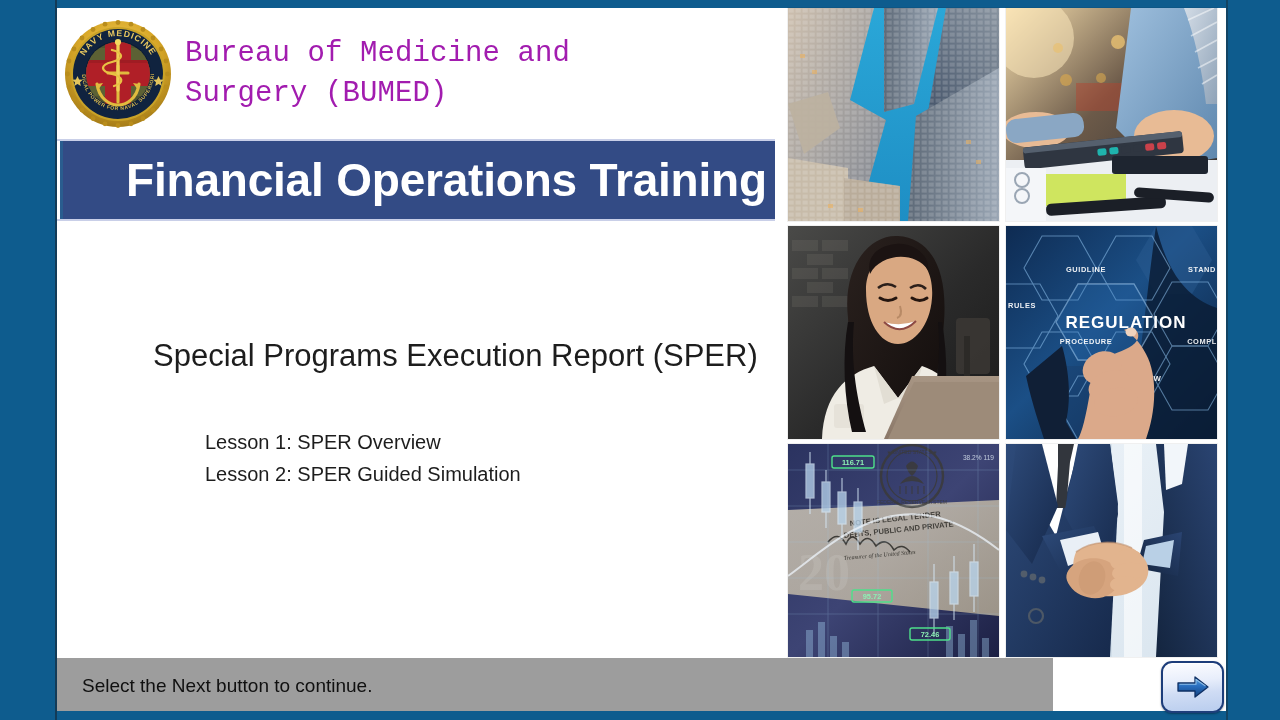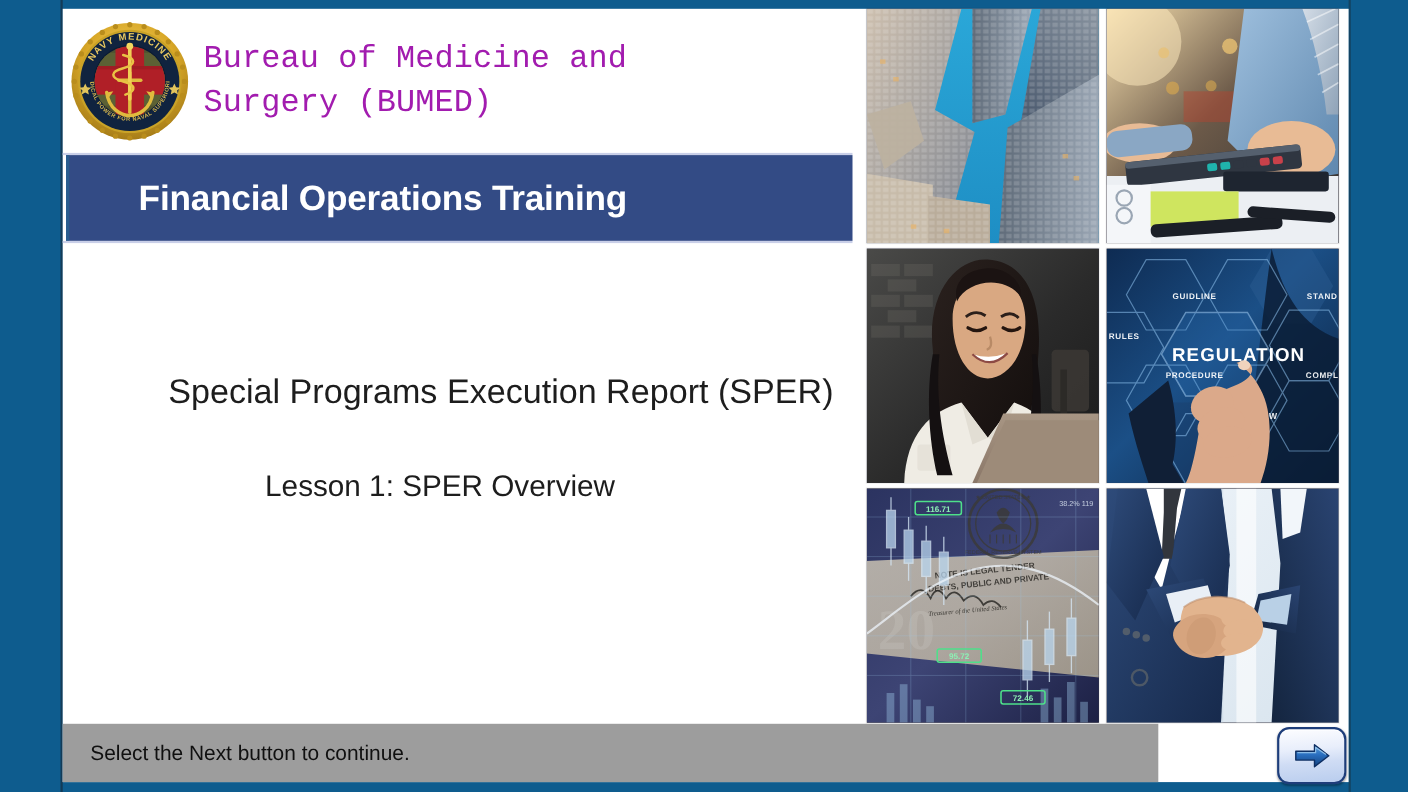--- a/index.html
+++ b/index.html
@@ -39,32 +39,32 @@
   }
 
   .title-rule-top{position:absolute;left:0;top:131px;width:718px;height:2px;background:#c9cfe8;}
   .title-band{
     position:absolute;left:3px;top:133px;width:715px;height:78px;
     background:#334b85;
     display:flex;align-items:center;
   }
   .title-band .bar-accent{position:absolute;left:0;top:0;width:3px;height:78px;background:#2a5d8f;}
   .title-text{
-    margin-left:66px;color:#ffffff;font-size:32px;font-weight:bold;
+    margin-left:66px;color:#ffffff;font-size:46px;font-weight:bold;
     letter-spacing:-.2px;
   }
   .title-rule-bot{position:absolute;left:0;top:211px;width:718px;height:2px;background:#c9cfe8;}
 
   .subject{
     position:absolute;left:96px;top:330px;
     font-size:31px;color:#1d1d1d;
   }
   .lessons{
     position:absolute;left:148px;top:418px;
-    font-size:27px;color:#1d1d1d;line-height:32px;margin-left:36px;
+    font-size:20px;color:#1d1d1d;line-height:32px;
   }
 
   
   .grid{position:absolute;left:731px;top:0;width:438px;height:650px;}
   .tile{
     position:absolute;width:211px;height:213px;overflow:hidden;
     box-shadow:0 0 0 1px rgba(0,0,0,.06);
     background:#223;
   }
   .tile.c0{left:0;} .tile.c1{left:218px;}
@@ -196,20 +196,21 @@
       <div class="title-band">
         <div class="bar-accent"></div>
         <div class="title-text">Financial Operations Training</div>
       </div>
       <div class="title-rule-bot"></div>
 
       <div class="subject">Special Programs Execution Report (SPER)</div>
 
       <div class="lessons">
         <div>Lesson 1: SPER Overview</div>
+        <div>Lesson 2: SPER Guided Simulation</div>
       </div>
     </div>
 
     <div class="grid">
 
       <div class="tile c0 r0">
         <svg viewBox="0 0 211 213">
           <defs>
             <linearGradient id="sky" x1="0" y1="0" x2="0" y2="1">
               <stop offset="0%" stop-color="#2aa7d8"></stop>

